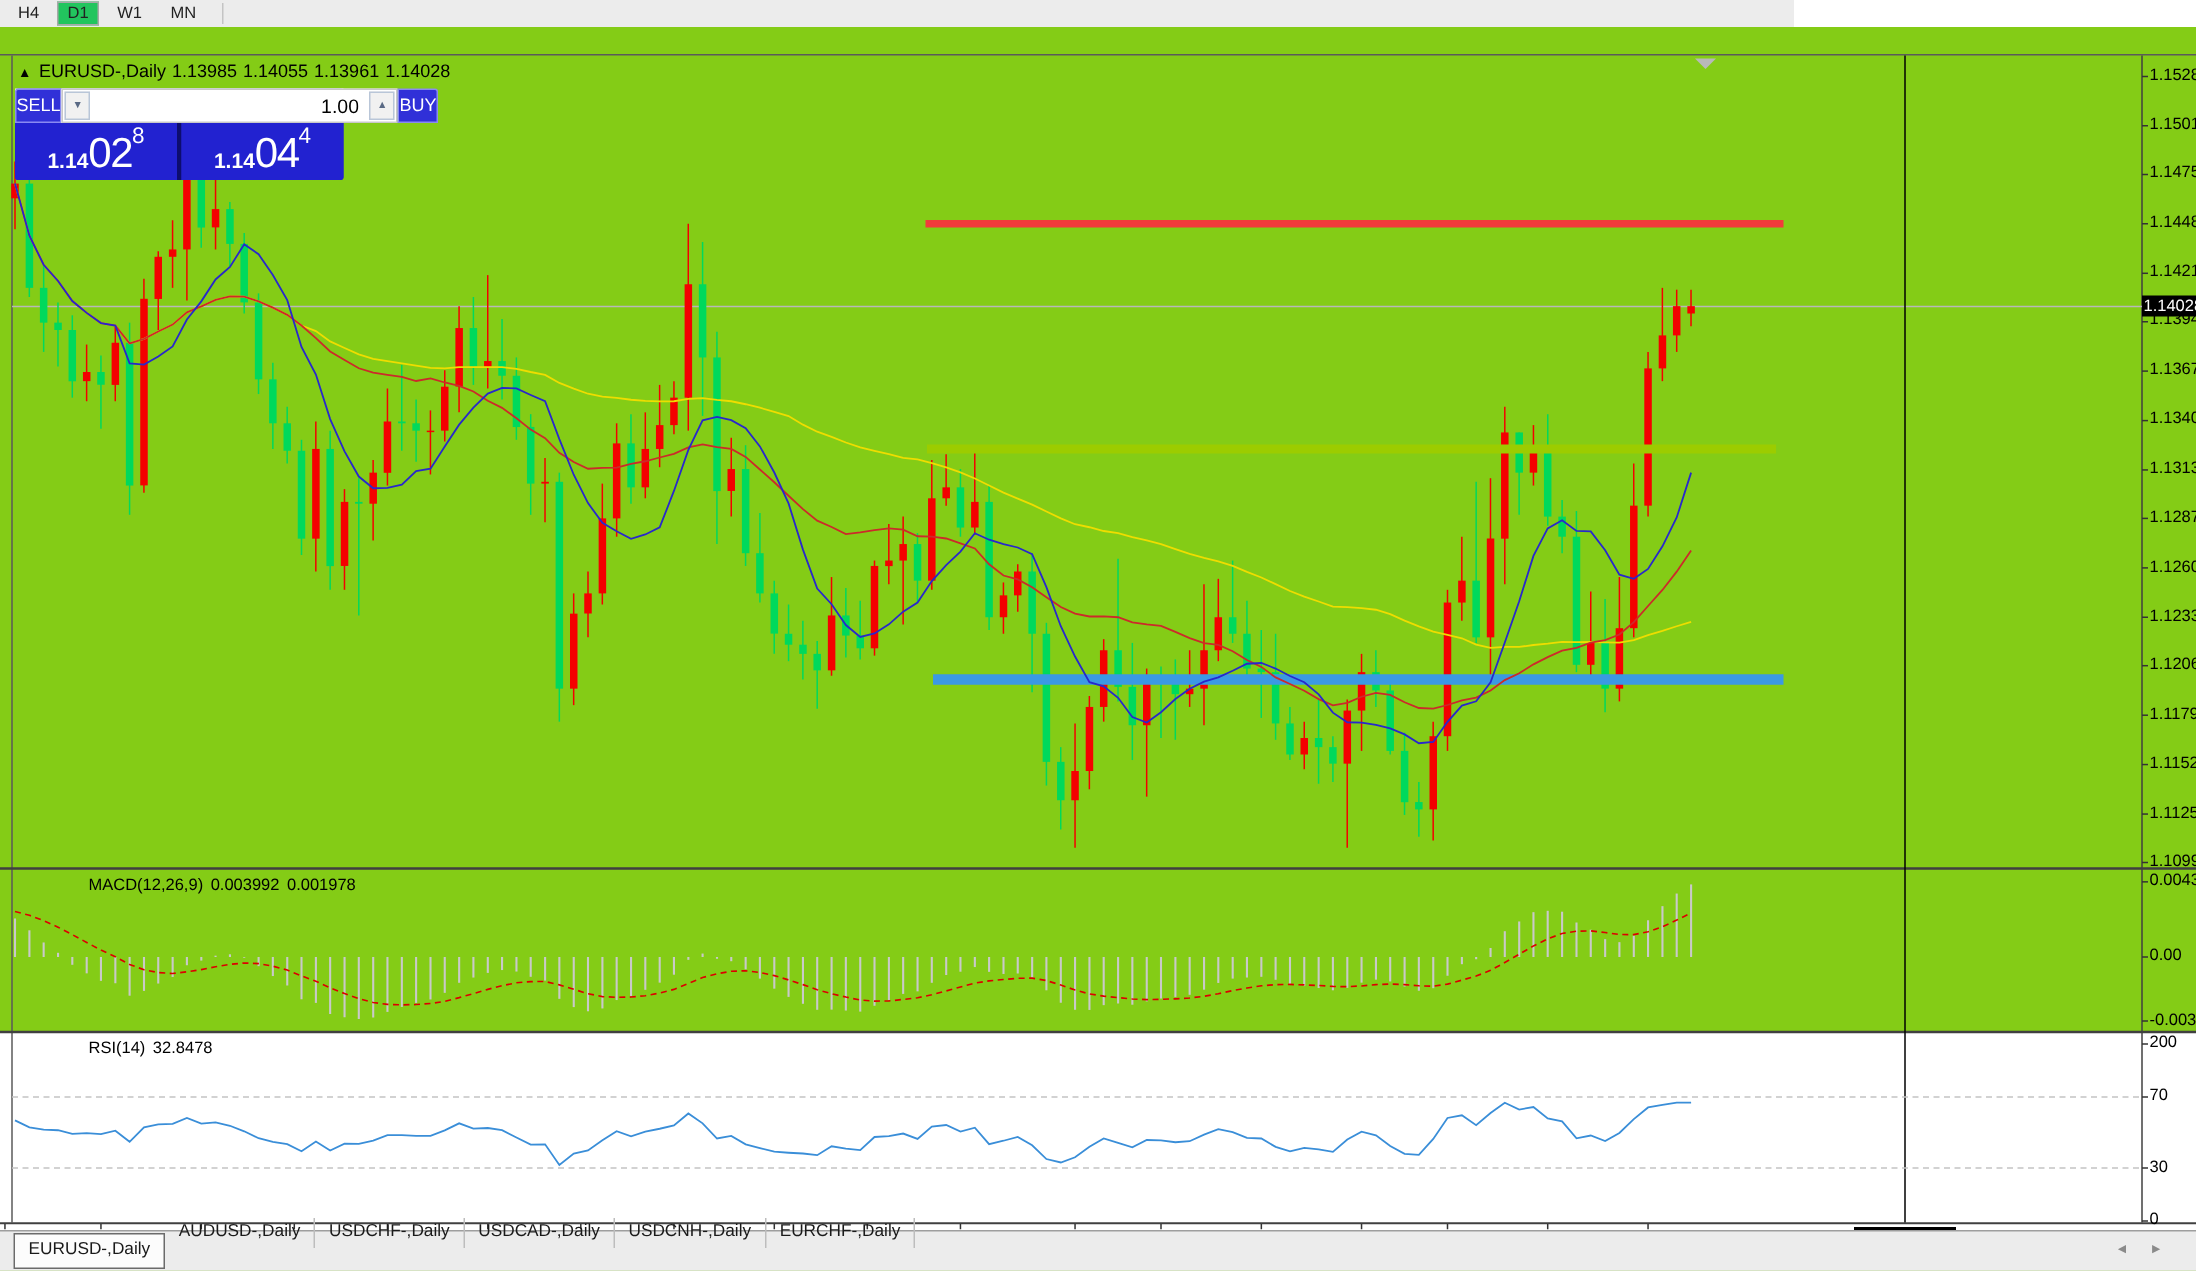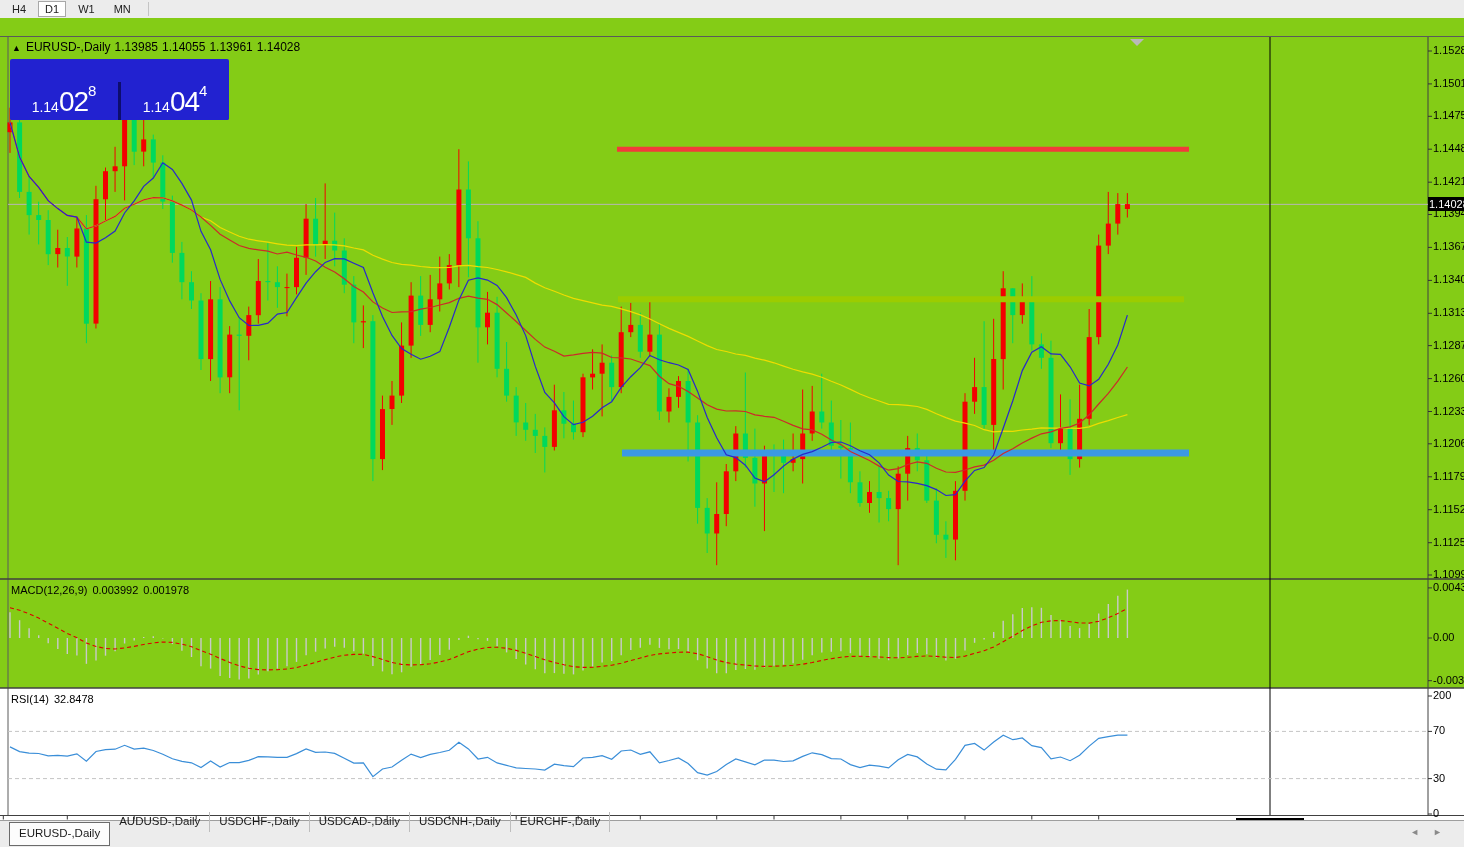--- a/index.html
+++ b/index.html
@@ -1,23 +1,23 @@
 <!DOCTYPE html>
 <html><head>
 <meta charset="utf-8">
 <style>
   html,body{margin:0;padding:0;background:#dcdcdc;}
   .screen{position:relative;width:1464px;height:847px;background:#ffffff;
     font-family:"Liberation Sans",sans-serif;overflow:hidden;-webkit-font-smoothing:none;}
   
-  .toolbar{position:absolute;left:0;top:0;width:1464px;height:18px;background:#ececec;
+  .toolbar{position:absolute;left:0;top:0;width:1196px;height:18px;background:#ececec;
     border-bottom:1px solid #0c4a6e;display:flex;align-items:center;}
   .tf-btn{height:14px;line-height:14px;padding:0 6px;margin-left:5px;font-size:11px;color:#222;
     border:1px solid transparent;cursor:default;}
-  .tf-btn.active{background:#ffffff;border:1px solid #a8a8a8;}
+  .tf-btn.active{background:#22c55e;border:1px solid #a8a8a8;}
   .tf-sep{width:1px;height:14px;background:#c4c4c4;margin-left:10px;}
   
   .chart-window{position:absolute;left:0;top:18px;width:1464px;height:670px;background:#84cc16;padding-left:44px;}
   svg.chart{position:absolute;left:0;top:0;}
   .chart-header{position:absolute;left:12px;top:22px;font-size:12px;color:#000;white-space:nowrap;}
   .chart-header .w-icon{font-size:9px;margin-right:5px;}
   .chart-header span{margin-right:4px;}
   
   .trade-panel{position:absolute;left:10px;top:41px;width:219px;height:61px;background:#2222d0;
     border-radius:2px;color:#fff;}
@@ -30,25 +30,25 @@
   .spin-btn{width:17px;height:19px;background:#f1f1f1;border:1px solid #b9c6d8;box-sizing:border-box;
     font-size:7px;color:#5a6a85;text-align:center;line-height:17px;cursor:pointer;margin:0 1px;}
   .vol-input{flex:1;border:none;outline:none;font-family:"Liberation Sans",sans-serif;
     font-size:13px;color:#000;text-align:right;padding-right:6px;min-width:10px;}
   .tp-prices{position:absolute;left:0;top:23px;width:219px;height:38px;display:flex;}
   .price-box{background:#2222d0;height:38px;display:flex;align-items:flex-end;justify-content:center;
     padding-bottom:3px;box-sizing:border-box;cursor:pointer;}
   .price-box.sell{width:108px;border-radius:0 0 0 2px;}
   .price-box.buy{width:108px;border-radius:0 0 2px 0;}
   .pb-gap{width:3px;height:38px;background:#0d0d6e;}
-  .pp-small{font-size:14px;font-weight:normal;line-height:20px;}
+  .pp-small{font-size:14px;font-weight:bold;line-height:20px;}
   .pp-big{font-size:28px;line-height:30px;letter-spacing:-1px;}
   .pp-sup{font-size:15px;line-height:12px;align-self:flex-start;margin-top:3px;}
   
-  .ind-label{position:absolute;font-size:11px;color:#000;white-space:nowrap;}
+  .ind-label{position:absolute;font-size:11px;color:#000;white-space:nowrap;margin-left:48px;}
   .ind-label span{margin-right:5px;}
   
   .ax{position:absolute;left:1433px;font-size:11px;color:#000;white-space:nowrap;}
   .dt{position:absolute;top:802px;font-size:11px;color:#000;white-space:nowrap;}
   .cur-price{position:absolute;left:1428px;width:36px;height:14px;background:#000;color:#fff;
     font-size:11px;line-height:14px;padding-left:1px;}
   .cur-date{position:absolute;left:1236px;top:800px;width:68px;height:15px;background:#000;color:#fff;
     font-size:11px;line-height:15px;text-align:center;}
   
   .tabbar{position:absolute;left:0;top:820px;width:1464px;height:27px;background:#ececec;
@@ -490,20 +490,29 @@
         <line x1="965.0" y1="798" x2="965.0" y2="801.5" stroke="#333" stroke-width="1"></line>
         <line x1="1031.8" y1="798" x2="1031.8" y2="801.5" stroke="#333" stroke-width="1"></line>
         <line x1="1098.7" y1="798" x2="1098.7" y2="801.5" stroke="#333" stroke-width="1"></line>
       </svg>
 
     <div class="chart-header">
       <span class="w-icon">▲</span><span>EURUSD-,Daily</span><span>1.13985</span><span>1.14055</span><span>1.13961</span><span>1.14028</span>
     </div>
 
     <div class="trade-panel">
+      <div class="tp-row1">
+        <div class="tp-btn sell-btn">SELL</div>
+        <div class="spin-wrap">
+          <div class="spin-btn">▼</div>
+          <input class="vol-input" readonly="" value="1.00" style="">
+          <div class="spin-btn">▲</div>
+        </div>
+        <div class="tp-btn buy-btn">BUY</div>
+      </div>
       <div class="tp-prices">
         <div class="price-box sell">
           <span class="pp-small">1.14</span>
           <span class="pp-big">02</span>
           <span class="pp-sup">8</span>
         </div>
         <div class="pb-gap"></div>
         <div class="price-box buy">
           <span class="pp-small">1.14</span>
           <span class="pp-big">04</span>

